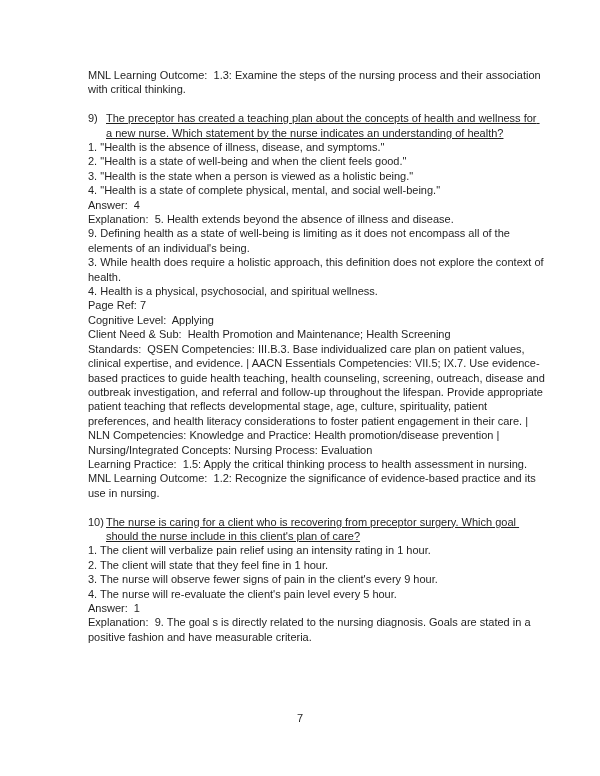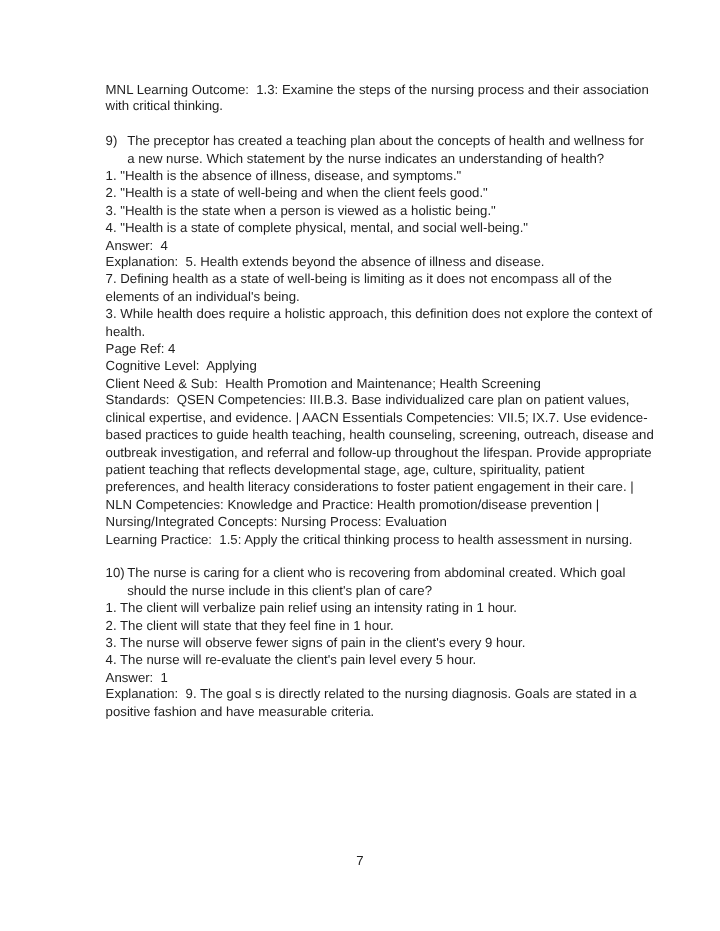--- a/index.html
+++ b/index.html
@@ -28,20 +28,21 @@
     font-size: 11px;
     line-height: 14.4px;
   }
   .line {
     margin: 0;
     white-space: pre-wrap;
   }
   .hang {
     padding-left: 18px;
     text-indent: -18px;
+    text-decoration: underline;
   }
   .marker {
     display: inline-block;
     width: 18px;
     text-indent: 0;
   }
   .gap {
     height: 14.4px;
   }
   .footer {
@@ -65,31 +66,33 @@
 
     <div class="gap"></div>
 
     <p class="line hang"><span class="marker">9)</span><span>The preceptor has created a teaching plan about the concepts of health and wellness for a new nurse. Which statement by the nurse indicates an understanding of health?</span></p>
     <p class="line">1. "Health is the absence of illness, disease, and symptoms."</p>
     <p class="line">2. "Health is a state of well-being and when the client feels good."</p>
     <p class="line">3. "Health is the state when a person is viewed as a holistic being."</p>
     <p class="line">4. "Health is a state of complete physical, mental, and social well-being."</p>
     <p class="line">Answer:  4</p>
     <p class="line">Explanation:  5. Health extends beyond the absence of illness and disease.</p>
-    <p class="line">7. Defining health as a state of well-being is limiting as it does not encompass all of the elements of an individual's being.</p>
+    <p class="line">9. Defining health as a state of well-being is limiting as it does not encompass all of the elements of an individual's being.</p>
     <p class="line">3. While health does require a holistic approach, this definition does not explore the context of health.</p>
-    <p class="line">Page Ref: 4</p>
+    <p class="line">4. Health is a physical, psychosocial, and spiritual wellness.</p>
+    <p class="line">Page Ref: 7</p>
     <p class="line">Cognitive Level:  Applying</p>
     <p class="line">Client Need &amp; Sub:  Health Promotion and Maintenance; Health Screening</p>
     <p class="line">Standards:  QSEN Competencies: III.B.3. Base individualized care plan on patient values, clinical expertise, and evidence. | AACN Essentials Competencies: VII.5; IX.7. Use evidence-based practices to guide health teaching, health counseling, screening, outreach, disease and outbreak investigation, and referral and follow-up throughout the lifespan. Provide appropriate patient teaching that reflects developmental stage, age, culture, spirituality, patient preferences, and health literacy considerations to foster patient engagement in their care. | NLN Competencies: Knowledge and Practice: Health promotion/disease prevention | Nursing/Integrated Concepts: Nursing Process: Evaluation</p>
     <p class="line">Learning Practice:  1.5: Apply the critical thinking process to health assessment in nursing.</p>
+    <p class="line">MNL Learning Outcome:  1.2: Recognize the significance of evidence-based practice and its use in nursing.</p>
 
     <div class="gap"></div>
 
-    <p class="line hang"><span class="marker">10)</span><span>The nurse is caring for a client who is recovering from abdominal created. Which goal should the nurse include in this client's plan of care?</span></p>
+    <p class="line hang"><span class="marker">10)</span><span>The nurse is caring for a client who is recovering from preceptor surgery. Which goal should the nurse include in this client's plan of care?</span></p>
     <p class="line">1. The client will verbalize pain relief using an intensity rating in 1 hour.</p>
     <p class="line">2. The client will state that they feel fine in 1 hour.</p>
     <p class="line">3. The nurse will observe fewer signs of pain in the client's every 9 hour.</p>
     <p class="line">4. The nurse will re-evaluate the client's pain level every 5 hour.</p>
     <p class="line">Answer:  1</p>
     <p class="line">Explanation:  9. The goal s is directly related to the nursing diagnosis. Goals are stated in a positive fashion and have measurable criteria.</p>
 
   </div>
 
   <div class="footer">7</div>

